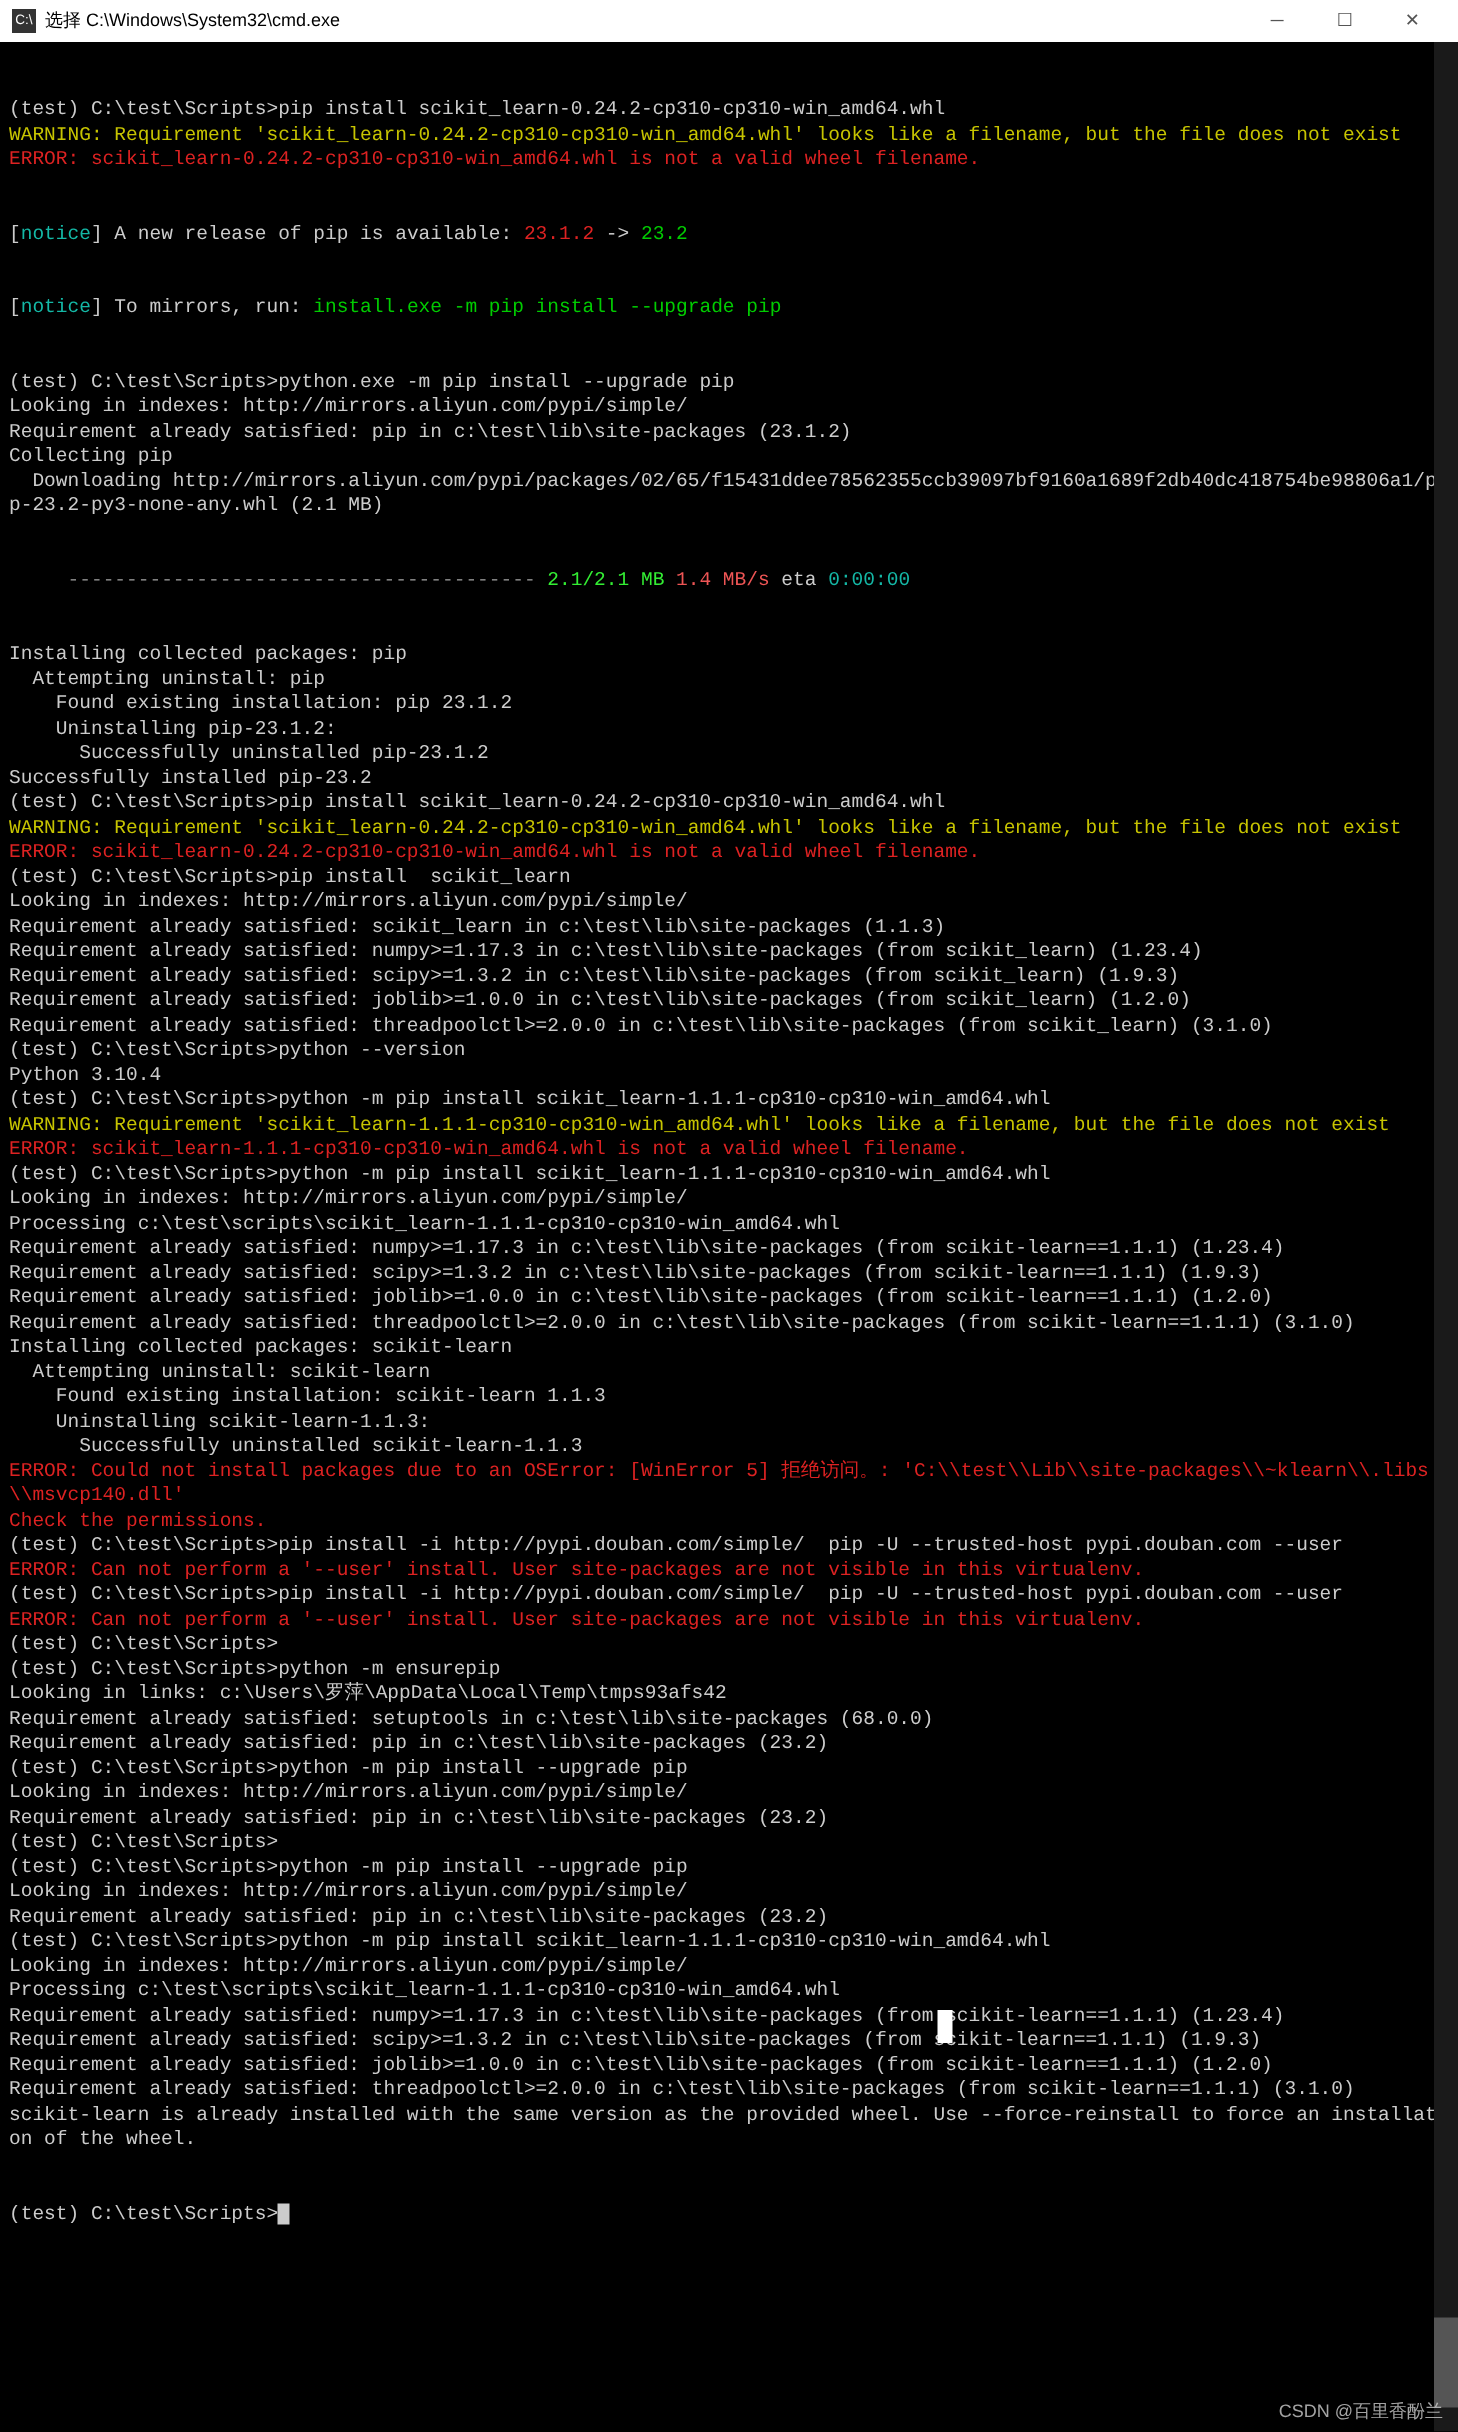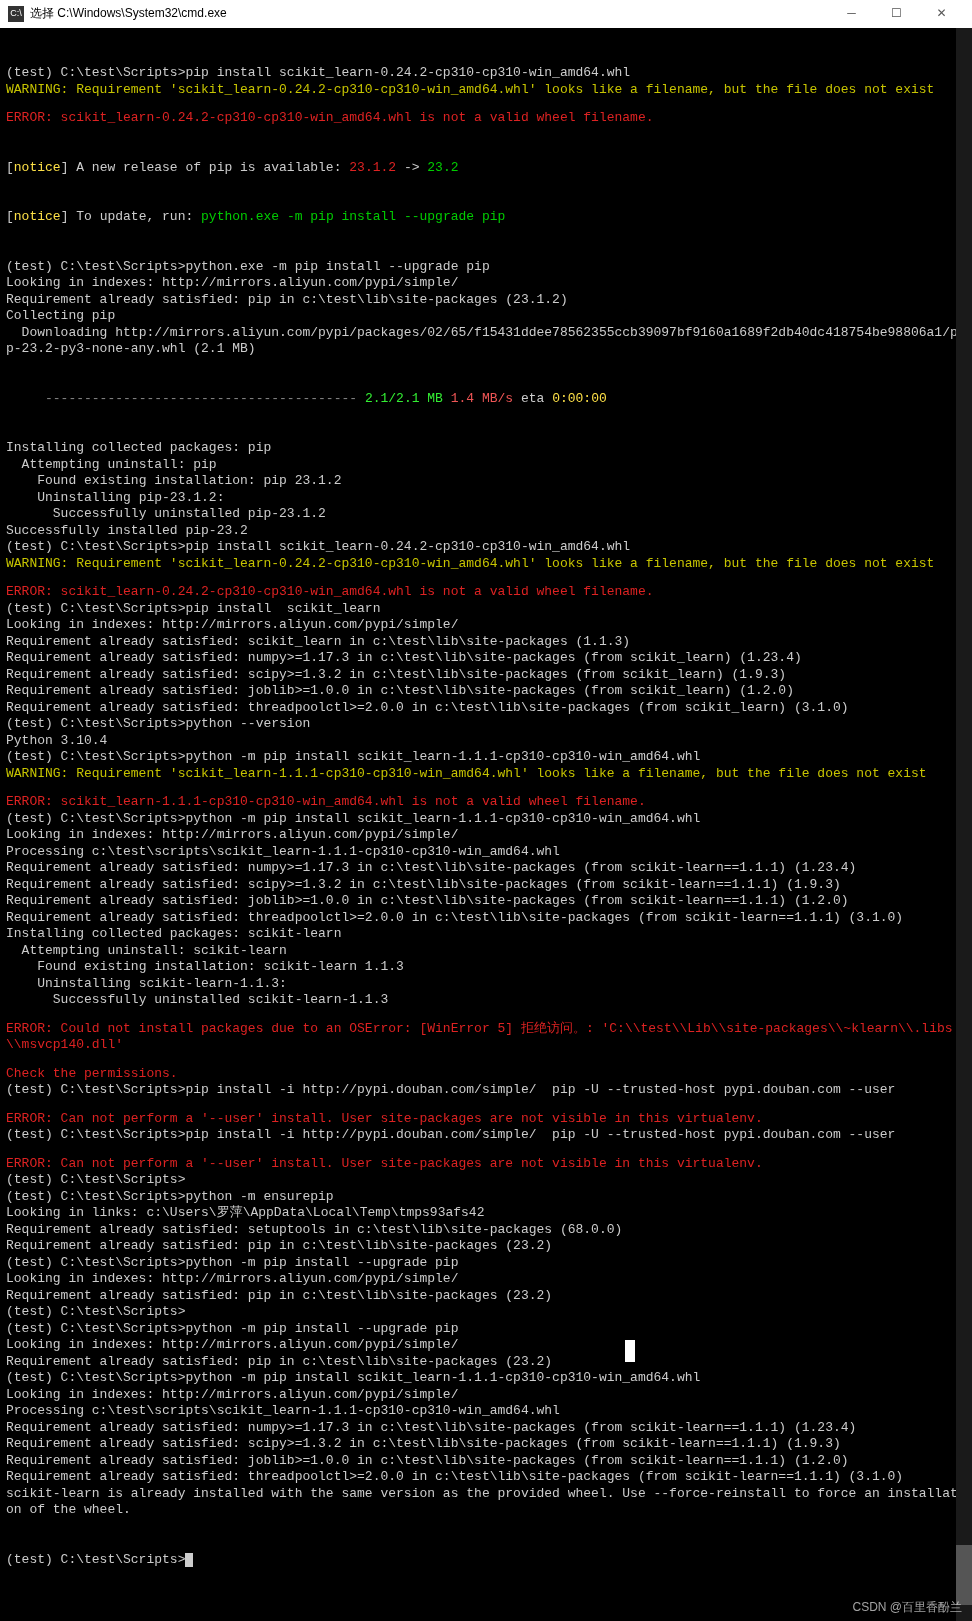--- a/index.html
+++ b/index.html
@@ -50,22 +50,22 @@
 }
 .terminal {
   padding: 4px 6px;
   white-space: pre;
   word-break: break-all;
   font-family: Liberation Mono, monospace;
 }
 .line { display: block; white-space: pre-wrap; word-break: break-all; }
 .white { color: #ccc; }
 .yellow { color: #c7c400; }
-.red { color: #d22; margin-top: 12px; }
-.cyan { color: #fde047; }
+.red { color: #d22; }
+.cyan { color: #14b8a6; }
 .green { color: #0c0; }
 .bright-green { color: #3e3; }
 .magenta { color: #e55; margin-top: 35px; }
 .dim { color: #888; }
 .cursor {
   display: inline-block;
   width: 8px;
   height: 14px;
   background: #ccc;
   vertical-align: text-bottom;
@@ -112,21 +112,21 @@
   <div class="titlebar-controls">
     <div class="ctrl-btn">─</div>
     <div class="ctrl-btn">☐</div>
     <div class="ctrl-btn">✕</div>
   </div>
 </div>
 
 <div class="terminal">
   <div id="lines1"><span class="line white"></span><span class="line white">(test) C:\test\Scripts&gt;pip install scikit_learn-0.24.2-cp310-cp310-win_amd64.whl</span><span class="line yellow">WARNING: Requirement 'scikit_learn-0.24.2-cp310-cp310-win_amd64.whl' looks like a filename, but the file does not exist</span><span class="line red">ERROR: scikit_learn-0.24.2-cp310-cp310-win_amd64.whl is not a valid wheel filename.</span><span class="line white"></span></div>
   <span class="line"><span class="white">[</span><span class="cyan">notice</span><span class="white">] A new release of pip is available: </span><span class="red">23.1.2</span><span class="white"> -&gt; </span><span class="green">23.2</span></span>
-  <span class="line"><span class="white">[</span><span class="cyan">notice</span><span class="white">] To update, run: </span><span class="green">python.exe -m pip install --upgrade pip</span></span>
+  <span class="line"><span class="white">[</span><span class="cyan">notice</span><span class="white">] To mirrors, run: </span><span class="green">install.exe -m pip install --upgrade pip</span></span>
   <div id="lines2"><span class="line white"></span><span class="line white">(test) C:\test\Scripts&gt;python.exe -m pip install --upgrade pip</span><span class="line white">Looking in indexes: http://mirrors.aliyun.com/pypi/simple/</span><span class="line white">Requirement already satisfied: pip in c:\test\lib\site-packages (23.1.2)</span><span class="line white">Collecting pip</span><span class="line white">  Downloading http://mirrors.aliyun.com/pypi/packages/02/65/f15431ddee78562355ccb39097bf9160a1689f2db40dc418754be98806a1/pip-23.2-py3-none-any.whl (2.1 MB)</span></div>
   <span class="line"><span class="dim">     ---------------------------------------- </span><span class="bright-green">2.1/2.1 MB</span><span class="magenta"> 1.4 MB/s</span><span class="white"> eta </span><span class="cyan">0:00:00</span></span>
   <div id="lines3"><span class="line white">Installing collected packages: pip</span><span class="line white">  Attempting uninstall: pip</span><span class="line white">    Found existing installation: pip 23.1.2</span><span class="line white">    Uninstalling pip-23.1.2:</span><span class="line white">      Successfully uninstalled pip-23.1.2</span><span class="line white">Successfully installed pip-23.2</span><span class="line white"></span><span class="line white">(test) C:\test\Scripts&gt;pip install scikit_learn-0.24.2-cp310-cp310-win_amd64.whl</span><span class="line yellow">WARNING: Requirement 'scikit_learn-0.24.2-cp310-cp310-win_amd64.whl' looks like a filename, but the file does not exist</span><span class="line red">ERROR: scikit_learn-0.24.2-cp310-cp310-win_amd64.whl is not a valid wheel filename.</span><span class="line white"></span><span class="line white">(test) C:\test\Scripts&gt;pip install  scikit_learn</span><span class="line white">Looking in indexes: http://mirrors.aliyun.com/pypi/simple/</span><span class="line white">Requirement already satisfied: scikit_learn in c:\test\lib\site-packages (1.1.3)</span><span class="line white">Requirement already satisfied: numpy&gt;=1.17.3 in c:\test\lib\site-packages (from scikit_learn) (1.23.4)</span><span class="line white">Requirement already satisfied: scipy&gt;=1.3.2 in c:\test\lib\site-packages (from scikit_learn) (1.9.3)</span><span class="line white">Requirement already satisfied: joblib&gt;=1.0.0 in c:\test\lib\site-packages (from scikit_learn) (1.2.0)</span><span class="line white">Requirement already satisfied: threadpoolctl&gt;=2.0.0 in c:\test\lib\site-packages (from scikit_learn) (3.1.0)</span><span class="line white"></span><span class="line white">(test) C:\test\Scripts&gt;python --version</span><span class="line white">Python 3.10.4</span><span class="line white"></span><span class="line white">(test) C:\test\Scripts&gt;python -m pip install scikit_learn-1.1.1-cp310-cp310-win_amd64.whl</span><span class="line yellow">WARNING: Requirement 'scikit_learn-1.1.1-cp310-cp310-win_amd64.whl' looks like a filename, but the file does not exist</span><span class="line red">ERROR: scikit_learn-1.1.1-cp310-cp310-win_amd64.whl is not a valid wheel filename.</span><span class="line white"></span><span class="line white">(test) C:\test\Scripts&gt;python -m pip install scikit_learn-1.1.1-cp310-cp310-win_amd64.whl</span><span class="line white">Looking in indexes: http://mirrors.aliyun.com/pypi/simple/</span><span class="line white">Processing c:\test\scripts\scikit_learn-1.1.1-cp310-cp310-win_amd64.whl</span><span class="line white">Requirement already satisfied: numpy&gt;=1.17.3 in c:\test\lib\site-packages (from scikit-learn==1.1.1) (1.23.4)</span><span class="line white">Requirement already satisfied: scipy&gt;=1.3.2 in c:\test\lib\site-packages (from scikit-learn==1.1.1) (1.9.3)</span><span class="line white">Requirement already satisfied: joblib&gt;=1.0.0 in c:\test\lib\site-packages (from scikit-learn==1.1.1) (1.2.0)</span><span class="line white">Requirement already satisfied: threadpoolctl&gt;=2.0.0 in c:\test\lib\site-packages (from scikit-learn==1.1.1) (3.1.0)</span><span class="line white">Installing collected packages: scikit-learn</span><span class="line white">  Attempting uninstall: scikit-learn</span><span class="line white">    Found existing installation: scikit-learn 1.1.3</span><span class="line white">    Uninstalling scikit-learn-1.1.3:</span><span class="line white">      Successfully uninstalled scikit-learn-1.1.3</span><span class="line red">ERROR: Could not install packages due to an OSError: [WinError 5] 拒绝访问。: 'C:\\test\\Lib\\site-packages\\~klearn\\.libs\\msvcp140.dll'</span><span class="line red">Check the permissions.</span><span class="line white"></span><span class="line white"></span><span class="line white">(test) C:\test\Scripts&gt;pip install -i http://pypi.douban.com/simple/  pip -U --trusted-host pypi.douban.com --user</span><span class="line red">ERROR: Can not perform a '--user' install. User site-packages are not visible in this virtualenv.</span><span class="line white"></span><span class="line white">(test) C:\test\Scripts&gt;pip install -i http://pypi.douban.com/simple/  pip -U --trusted-host pypi.douban.com --user</span><span class="line red">ERROR: Can not perform a '--user' install. User site-packages are not visible in this virtualenv.</span><span class="line white"></span><span class="line white">(test) C:\test\Scripts&gt;</span><span class="line white">(test) C:\test\Scripts&gt;python -m ensurepip</span><span class="line white">Looking in links: c:\Users\罗萍\AppData\Local\Temp\tmps93afs42</span><span class="line white">Requirement already satisfied: setuptools in c:\test\lib\site-packages (68.0.0)</span><span class="line white">Requirement already satisfied: pip in c:\test\lib\site-packages (23.2)</span><span class="line white"></span><span class="line white">(test) C:\test\Scripts&gt;python -m pip install --upgrade pip</span><span class="line white">Looking in indexes: http://mirrors.aliyun.com/pypi/simple/</span><span class="line white">Requirement already satisfied: pip in c:\test\lib\site-packages (23.2)</span><span class="line white"></span><span class="line white">(test) C:\test\Scripts&gt;</span><span class="line white">(test) C:\test\Scripts&gt;python -m pip install --upgrade pip</span><span class="line white">Looking in indexes: http://mirrors.aliyun.com/pypi/simple/</span><span class="line white">Requirement already satisfied: pip in c:\test\lib\site-packages (23.2)</span><span class="line white"></span><span class="line white">(test) C:\test\Scripts&gt;python -m pip install scikit_learn-1.1.1-cp310-cp310-win_amd64.whl</span><span class="line white">Looking in indexes: http://mirrors.aliyun.com/pypi/simple/</span><span class="line white">Processing c:\test\scripts\scikit_learn-1.1.1-cp310-cp310-win_amd64.whl</span><span class="line white">Requirement already satisfied: numpy&gt;=1.17.3 in c:\test\lib\site-packages (from scikit-learn==1.1.1) (1.23.4)</span><span class="line white">Requirement already satisfied: scipy&gt;=1.3.2 in c:\test\lib\site-packages (from scikit-learn==1.1.1) (1.9.3)</span><span class="line white">Requirement already satisfied: joblib&gt;=1.0.0 in c:\test\lib\site-packages (from scikit-learn==1.1.1) (1.2.0)</span><span class="line white">Requirement already satisfied: threadpoolctl&gt;=2.0.0 in c:\test\lib\site-packages (from scikit-learn==1.1.1) (3.1.0)</span><span class="line white">scikit-learn is already installed with the same version as the provided wheel. Use --force-reinstall to force an installation of the wheel.</span><span class="line white"></span></div>
   <span class="line"><span class="white">(test) C:\test\Scripts&gt;</span><span class="cursor"></span></span>
 </div>
 
 <div class="scrollbar">
   <div class="scroll-thumb"></div>
 </div>
 

